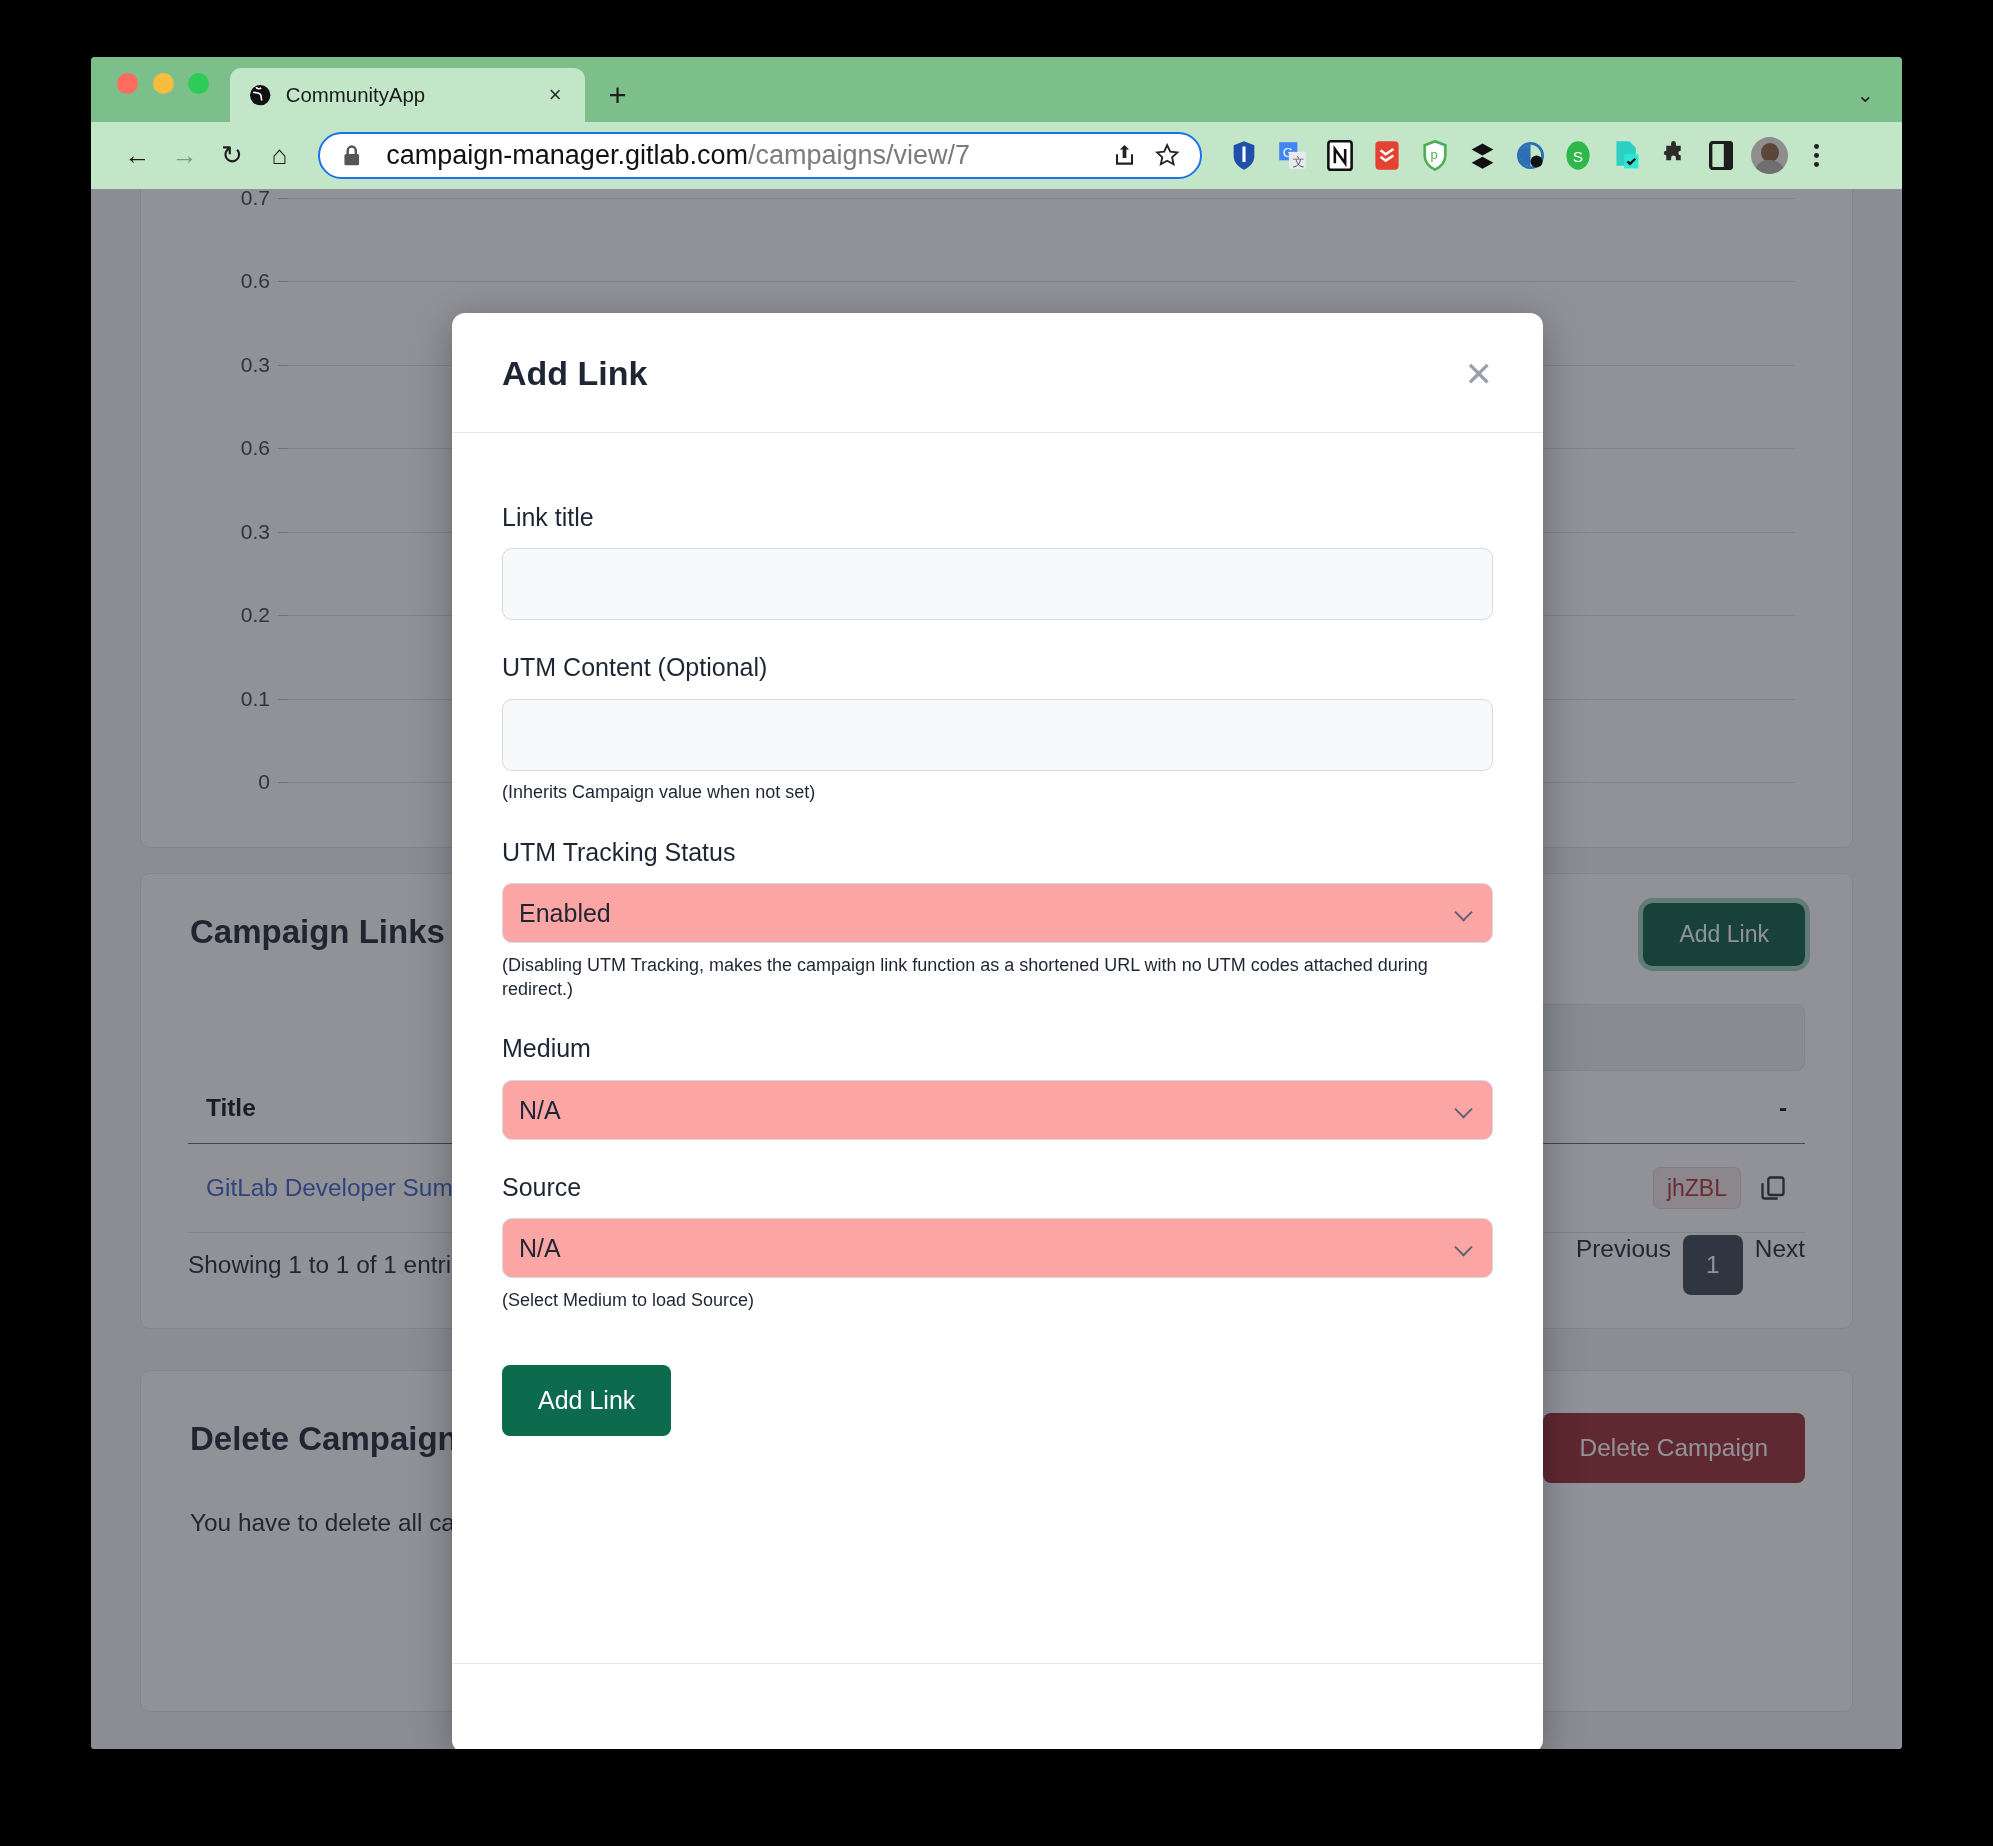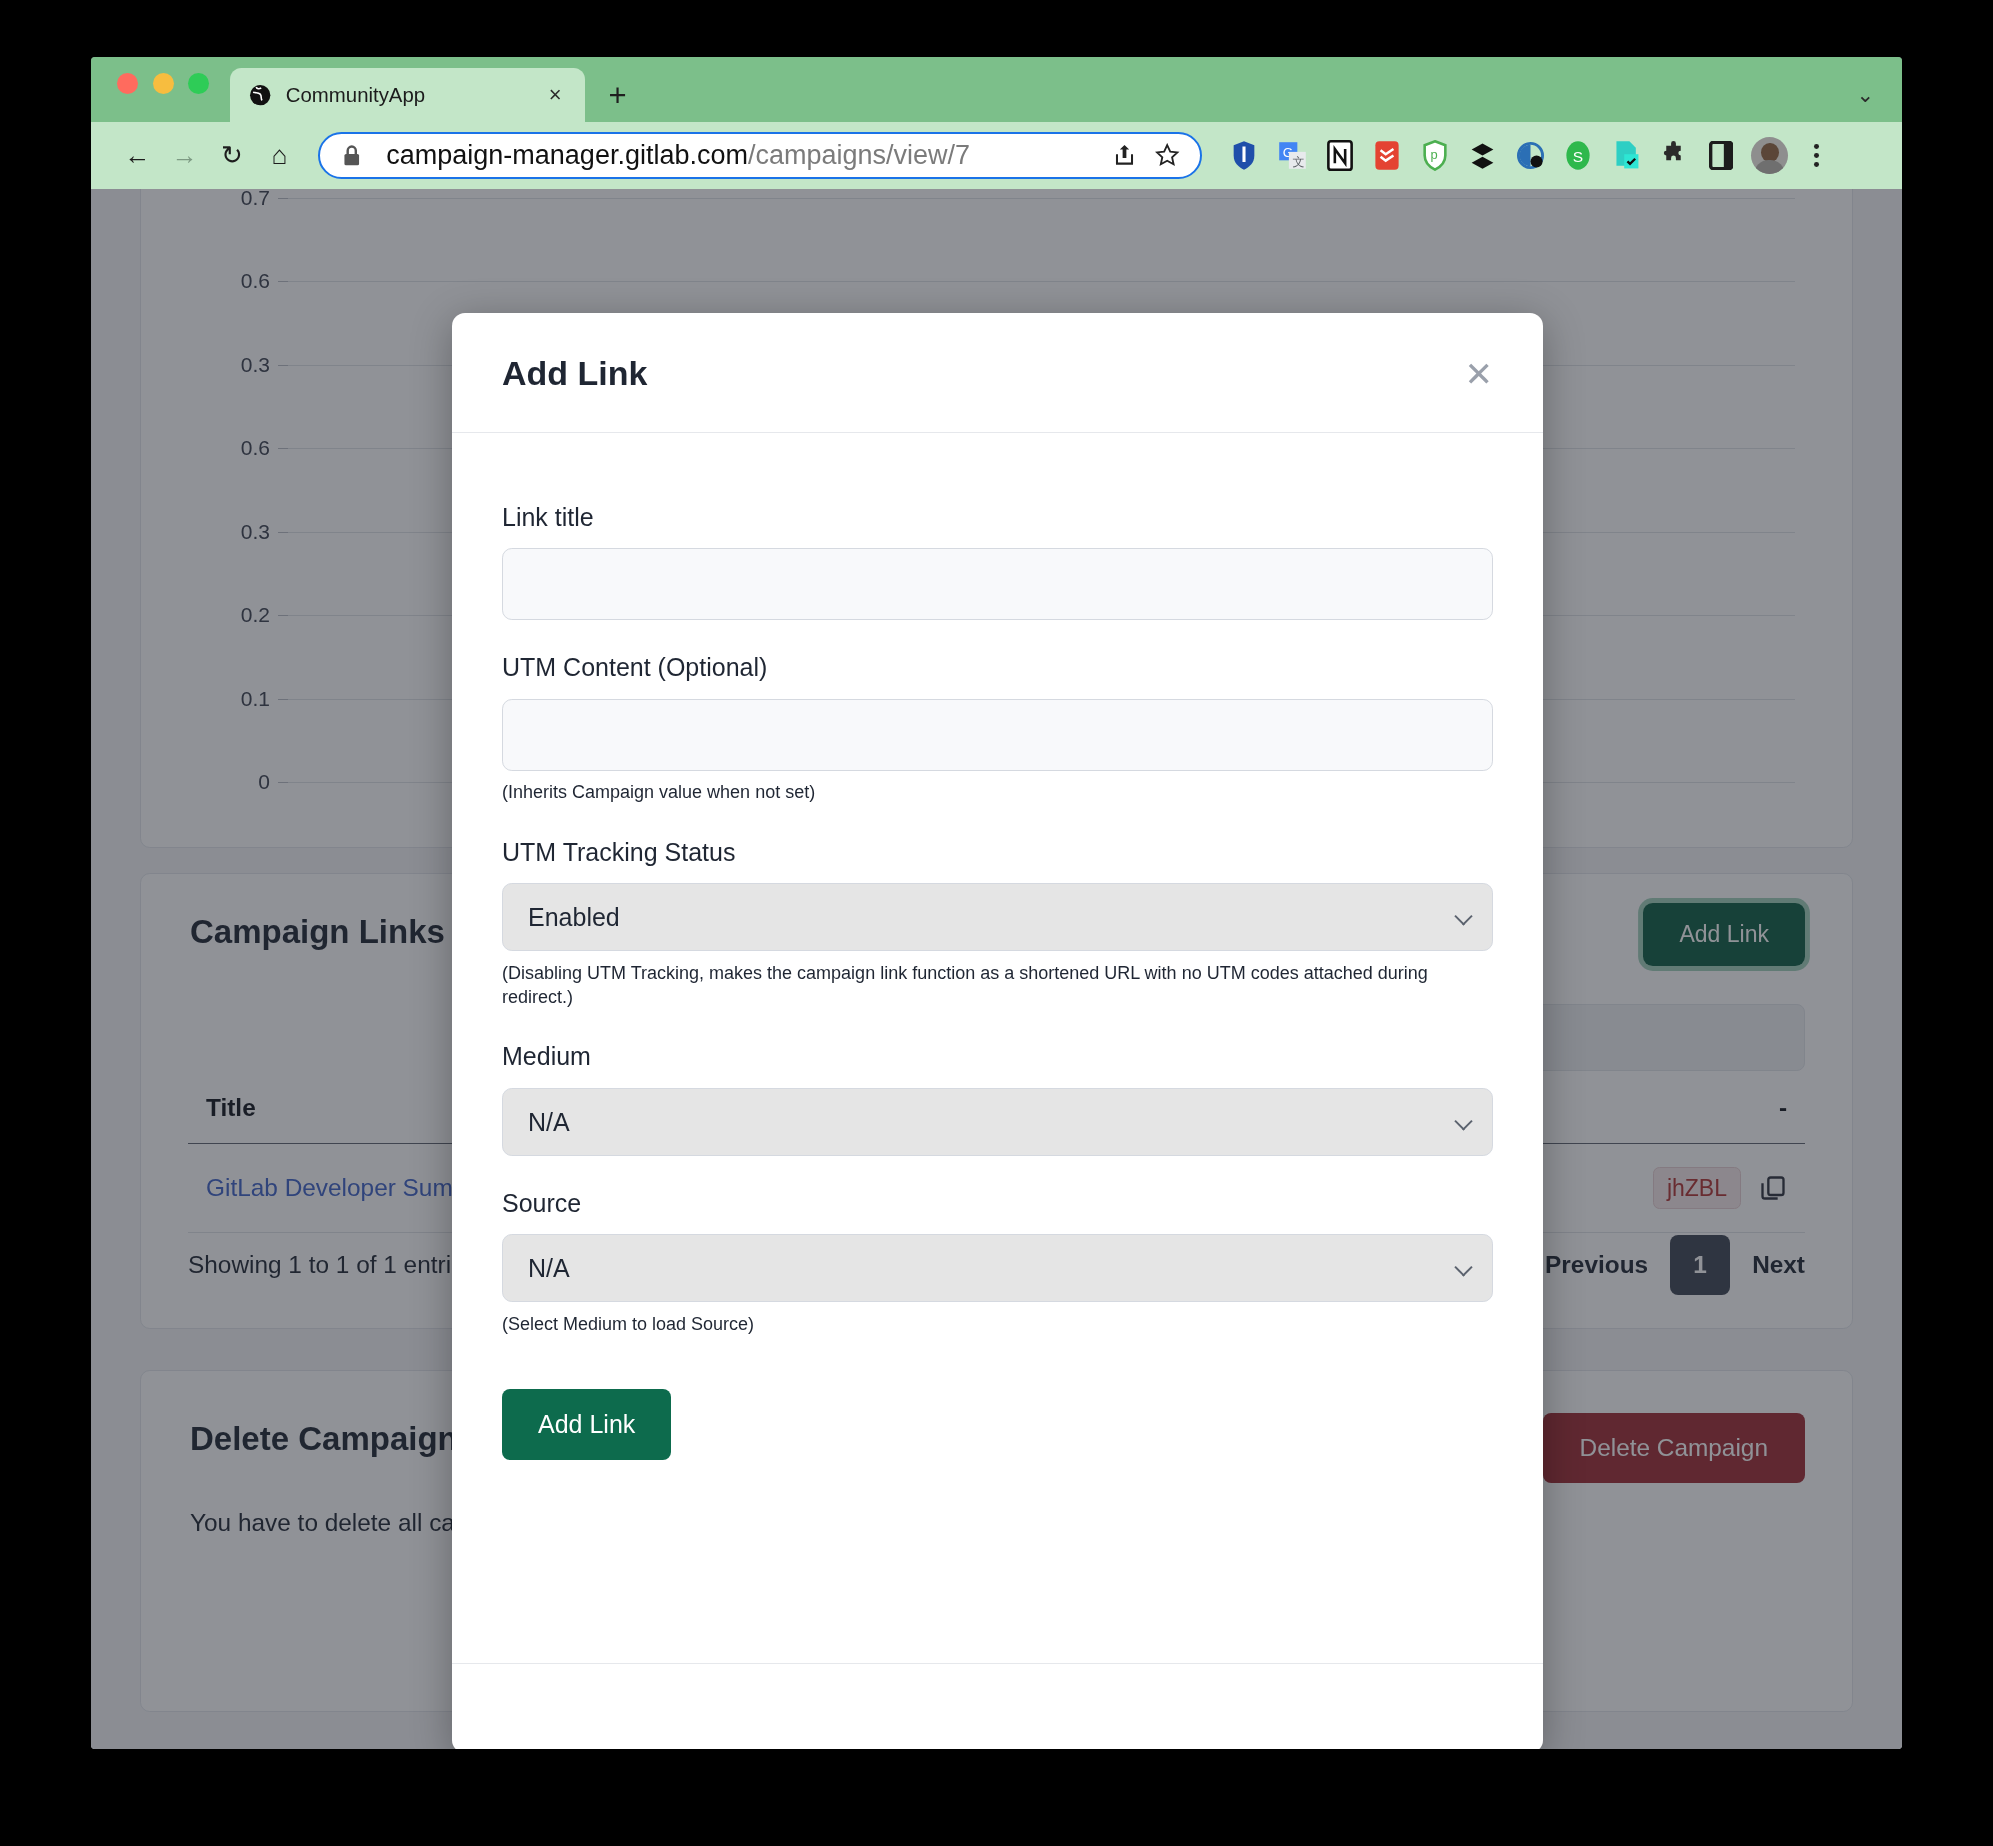--- a/index.html
+++ b/index.html
@@ -254,21 +254,21 @@
     padding: 6.5px 13px;
     font-size: 23px;
   }
   .copy-icon { width: 28px; height: 28px; display:inline-flex; cursor:pointer;}
 
   #links-footer {
     position: absolute; left: 47px; right: 47px; bottom: 33px;
     display: flex; align-items: center; justify-content: space-between;
     font-size: 24.4px; color: #1f2633;
   }
-  .pager { display: flex; align-items: center; gap: 22px; font-weight: bold; }
+  .pager { display: flex; gap: 12px; }
   .pager-btn { font-size: 24.4px; color: #1f2633; cursor: pointer; }
   .pager-num {
     background: #3d4452; color: #ffffff;
     width: 60px; height: 60px;
     border-radius: 8.1px;
     display: flex; align-items: center; justify-content: center;
     font-size: 24.4px; cursor: pointer;
   }
 
   
@@ -348,27 +348,27 @@
   .field-hint {
     display: block;
     font-size: 18px;
     color: #1f2633;
     margin-top: 9.8px;
     line-height: 1.35;
   }
   .select-wrap { position: relative; }
   .field-select {
     width: 100%;
-    height: 68px;
-    background: #e5e5e5;
+    height: 60px;
+    background: #fca5a5;
     border: 0.8px solid #d5d9e0;
     border-radius: 9.8px;
     font-size: 25px;
     color: #1f2633;
-    padding: 0 49px 0 25px;
+    padding: 0 49px 0 16px;
     font-family: "Liberation Sans", sans-serif;
     appearance: none;
     -webkit-appearance: none;
     cursor: pointer;
   }
   .select-chev {
     position: absolute;
     right: 23px;
     top: 50%;
     transform: translateY(-55%) rotate(45deg);

